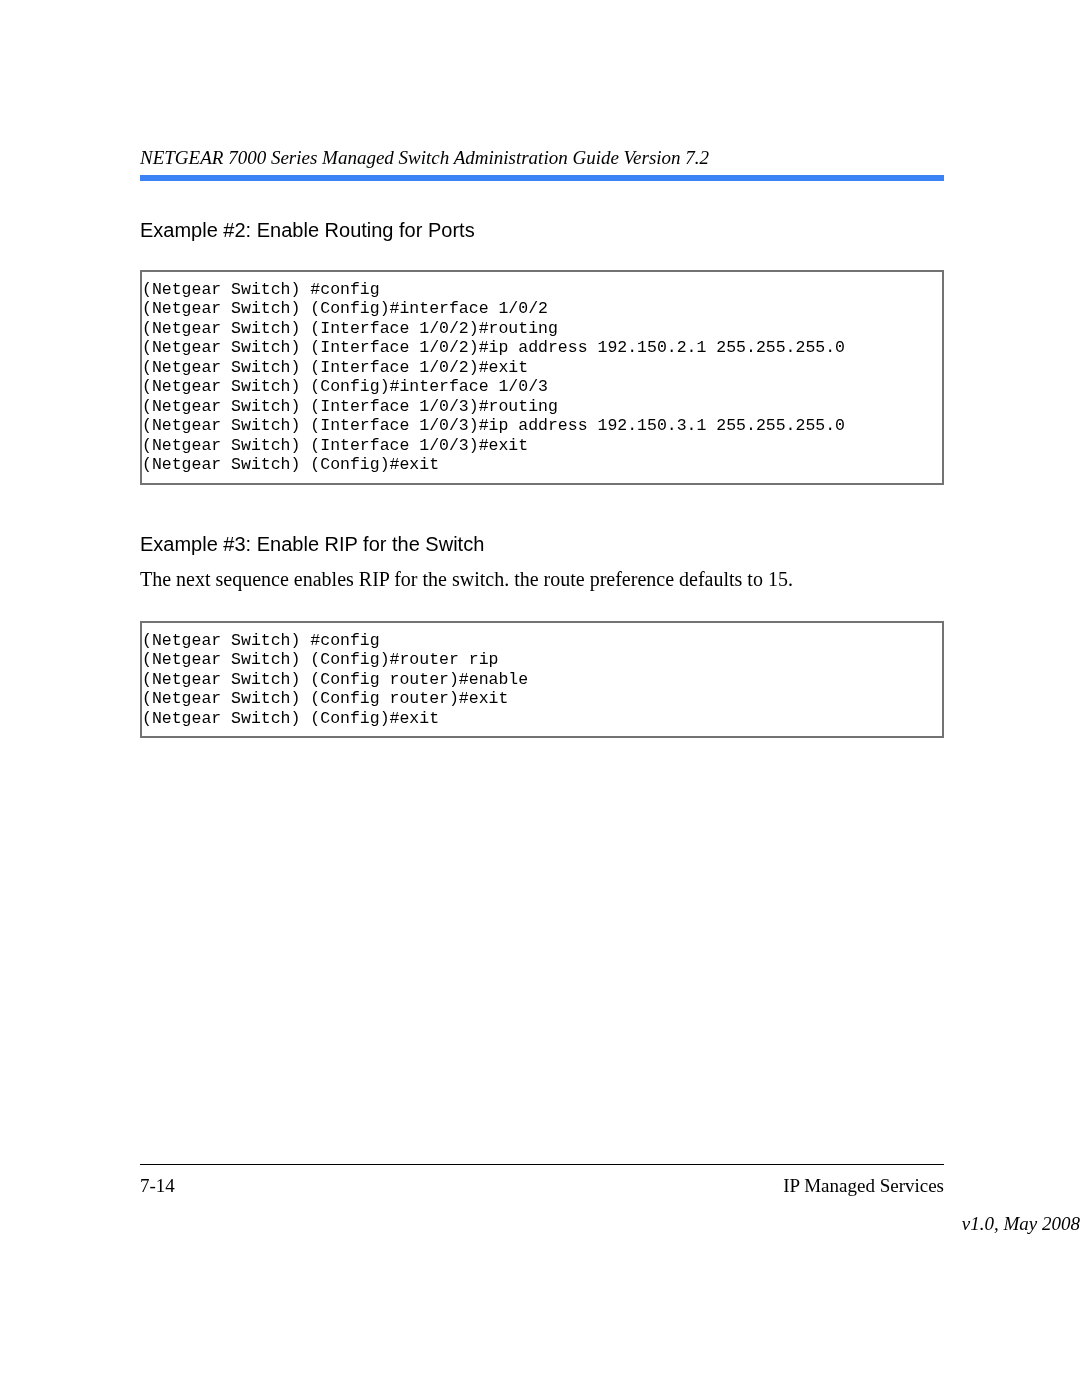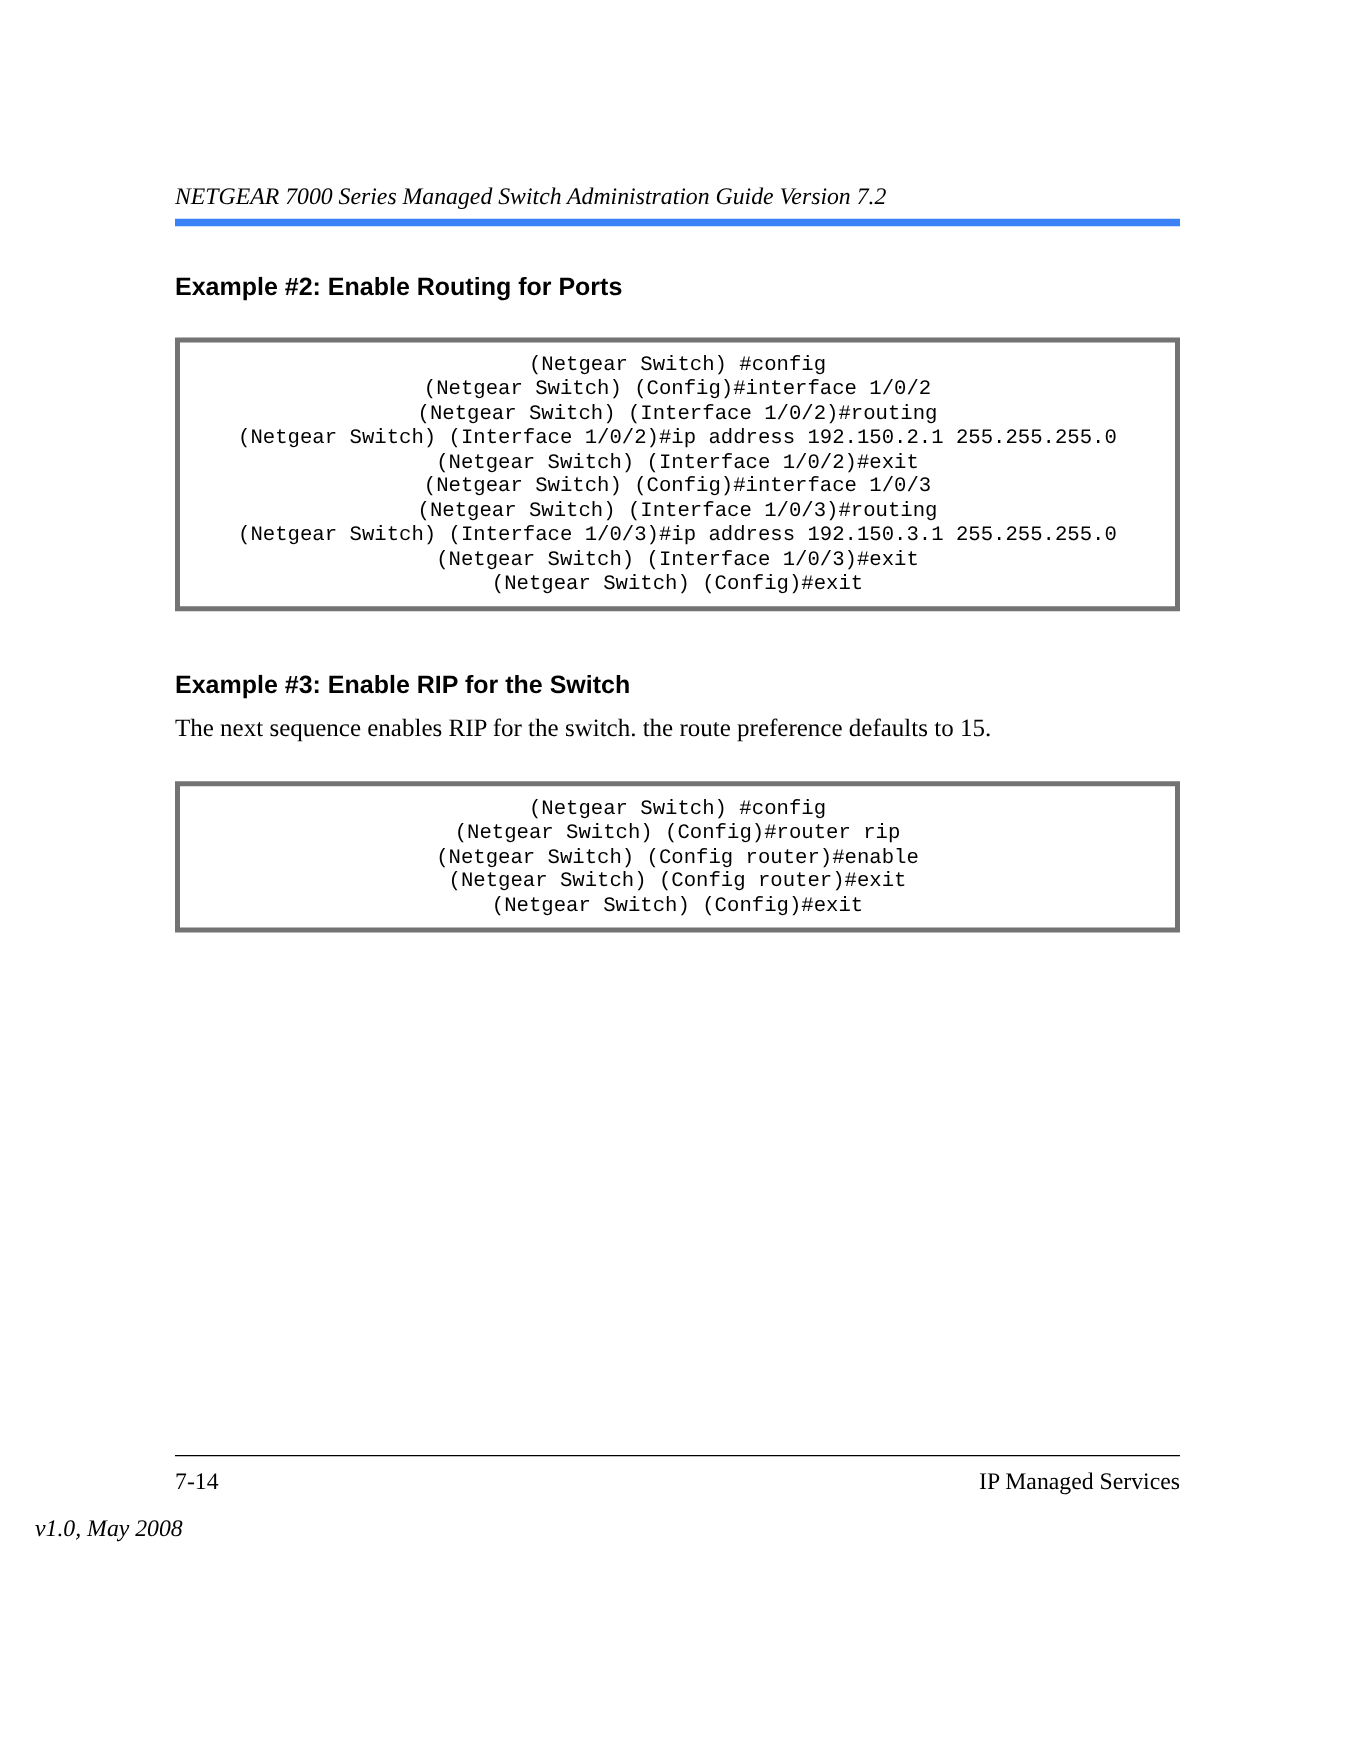--- a/index.html
+++ b/index.html
@@ -19,39 +19,38 @@
     padding: 147px 136px 0 140px;
   }
   .running-header {
     font-style: italic;
     font-size: 19px;
     padding-bottom: 6px;
     border-bottom: 6px solid #3b82f6;
   }
   .section-heading {
     font-family: Arial, Helvetica, sans-serif;
-    font-weight: bold;
+    font-weight: normal;
     font-size: 20px;
     margin: 38px 0 10px 0;
   }
   .para {
     font-size: 20px;
     line-height: 1.35;
     margin: 4px 0 8px 0;
   }
   pre.code {
     font-family: "Courier New", Courier, monospace;
     font-size: 16.5px;
     line-height: 1.18;
-    border: 4px solid #737373;
-    padding: 8px 10px 8px 10px;
+    border: 2px solid #737373;
+    padding: 8px 10px 8px 0;
     margin: 28px 0 0 0;
     white-space: pre;
     overflow: hidden;
-    text-align: center;
   }
   .footer-block {
     position: absolute;
     left: 140px;
     right: 136px;
     bottom: 200px;
   }
   .footer-rule {
     border-top: 1.5px solid #000;
     height: 0;
@@ -61,21 +60,21 @@
     display: flex;
     justify-content: space-between;
     font-size: 19px;
     font-family: "Times New Roman", Times, serif;
   }
   .version-line {
     position: absolute;
     left: 0;
     right: 0;
     bottom: 162px;
-    text-align: left;
+    text-align: right;
     font-style: italic;
     font-size: 19px;
     padding-left: 28px;
   }
 </style>
 </head>
 <body>
 
 <div class="page">
 

